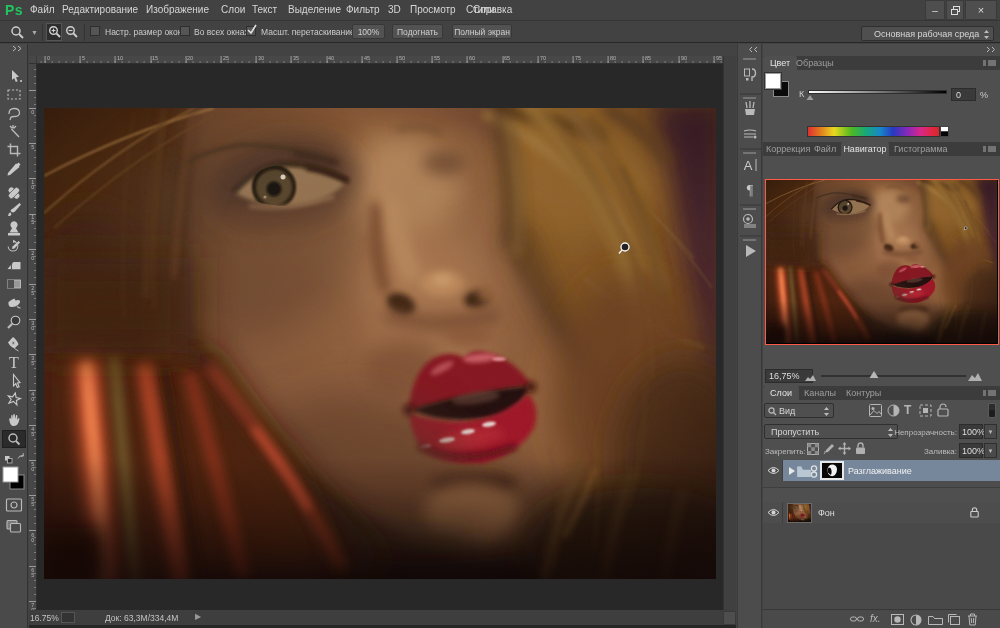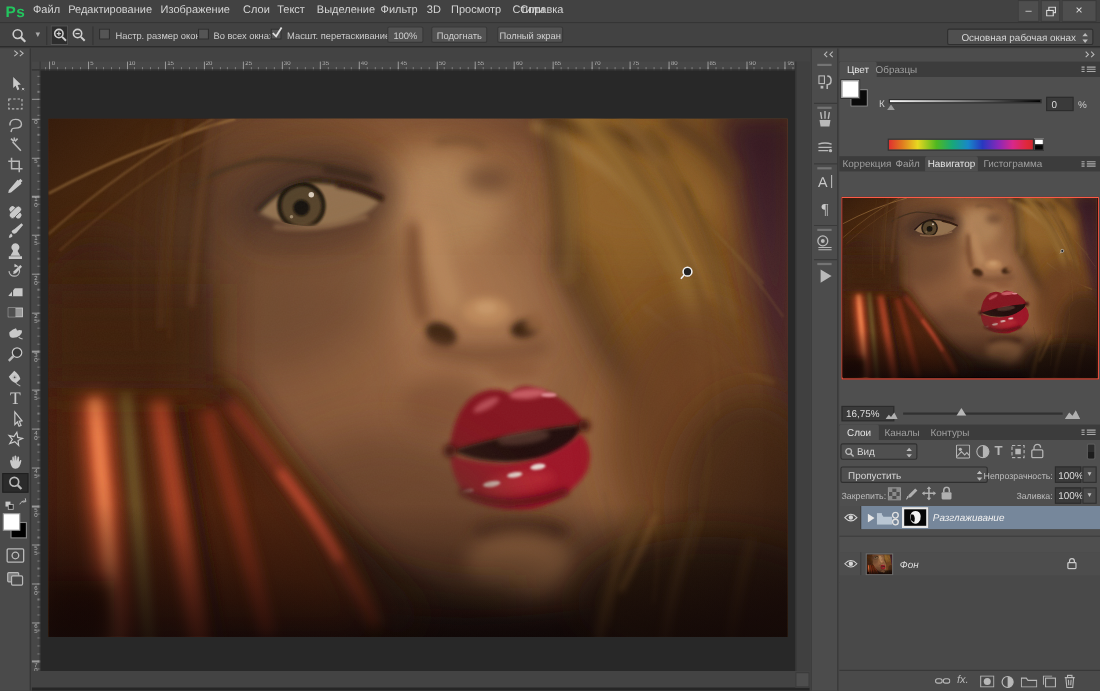--- a/index.html
+++ b/index.html
@@ -48,21 +48,21 @@
 
 #iconstrip { position:absolute; left:737px; top:44px; width:25px; height:584px; background:#4c4c4c; border-left:1px solid #3a3a3a; border-right:1px solid #3a3a3a;}
 
 #panels { position:absolute; left:763px; top:44px; width:237px; height:584px; background:#4c4c4c; }
 .tabrow { position:absolute; left:0; width:237px; height:14px; background:#3c3c3c; color:#9f9f9f; font-size:9px; }
 .tabactive { position:absolute; top:0; height:14px; background:#4f4f4f; color:#e4e4e4; text-align:center; line-height:14px; font-size:9px; border-radius:2px 2px 0 0;}
 .tabtxt { position:absolute; top:2px; }
 .darkbox { position:absolute; background:#3a3a3a; border:1px solid #2c2c2c; color:#dddddd; font-size:9px; }
 .combo { position:absolute; background:#4f4f4f; border:1px solid #2f2f2f; border-radius:2px; color:#d6d6d6; font-size:9px; }
 .lbl { position:absolute; color:#bcbcbc; font-size:9px; }
-.layerrow { position:absolute; left:0; width:237px; height:28px; background:#4d4d4d; border-bottom:1px solid #3e3e3e; color:#dddddd; font-size:9px;font-style:italic;}
+.layerrow { position:absolute; left:0; width:237px; height:28px; background:#4d4d4d; border-bottom:1px solid #3e3e3e; color:#dddddd; font-size:9px;}
 .eyecol { position:absolute; left:0; top:0; width:20px; height:21px; border-right:1px solid #3e3e3e; }
 </style></head>
 <body>
 <div id="app">
 
   <div id="menubar">
     <span class="ps">Ps</span>
     <span class="mitem" style="left:30px;">Файл</span>
     <span class="mitem" style="left:62px;">Редактирование</span>
     <span class="mitem" style="left:146px;">Изображение</span>
@@ -107,21 +107,21 @@
     <div class="chk" style="left:180px;"></div>
     <span class="abs" style="left:194px;top:5px;">Во всех окнах</span>
     <div class="chk" style="left:246px;"></div>
     <svg class="abs" style="left:246px;top:2px;" width="12" height="12" viewBox="0 0 12 12">
         <path d="M2 6 L5 9 L10 1" fill="none" stroke="#e0e0e0" stroke-width="1.6"></path>
       </svg>
     <span class="abs" style="left:261px;top:5px;">Масшт. перетаскиванием</span>
     <div class="obtn" style="left:352px;width:33px;line-height:14px;">100%</div>
     <div class="obtn" style="left:392px;width:51px;line-height:14px;">Подогнать</div>
     <div class="obtn" style="left:452px;width:60px;line-height:14px;">Полный экран</div>
-    <div class="combo" style="left:861px;top:4px;width:133px;height:15px;line-height:14px;"><span style="margin-left:12px;">Основная рабочая окнах</span><svg style="position:absolute;right:3px;top:3px;" width="7" height="9" viewBox="0 0 7 9">
+    <div class="combo" style="left:861px;top:4px;width:133px;height:15px;line-height:14px;"><span style="margin-left:12px;">Основная рабочая среда</span><svg style="position:absolute;right:3px;top:3px;" width="7" height="9" viewBox="0 0 7 9">
           <path d="M3.5,0 L6,3 L1,3 Z M3.5,9 L1,6 L6,6 Z" fill="#bbbbbb"></path>
         </svg></div>
   </div>
 
   <div id="toolbar"><svg width="28" height="584" viewBox="0 0 28 584">
     <g fill="none" stroke="#b9b9b9" stroke-width="1.2">
       <path d="M17,4 l3,2.5 -3,2.5 M22,4 l3,2.5 -3,2.5" stroke-width="1" transform="translate(-4,-2)"></path>
       <g transform="translate(14,32)">
             <path d="M-2,-6 L-2,4 L0.2,2 L1.8,6 L3.6,5.2 L2,1.2 L5,0.8 Z" fill="#c9c9c9" stroke="none"></path>
             <path d="M5,3 l2,2 m0,-2 l-2,2" stroke-width="0.9" transform="translate(1,1)"></path>
@@ -254,20 +254,26 @@
       <span style="top:469px;">6<br>0</span>
       <span style="top:504px;">6<br>5</span>
       <span style="top:539px;">7<br>0</span>
   </div>
   <div id="rcorner"></div>
   <div id="canvas"></div>
   <div id="photo"><svg width="672" height="471" viewBox="0 0 672 471">
         <use href="#photoimg"></use>
       </svg></div>
   <div id="vscroll"></div>
+  <div id="statusbar">
+    <span class="abs" style="left:1px;top:3px;">16.75%</span>
+    <div class="abs" style="left:32px;top:2px;width:14px;height:11px;background:#333;border:1px solid #555;"></div>
+    <span class="abs" style="left:76px;top:3px;">Док: 63,3M/334,4M</span>
+    <span class="abs" style="left:166px;top:2px;color:#999;font-size:8px;">▶</span>
+  </div>
   <div id="bottomstrip"></div>
   <div class="abs" style="left:723px;top:611px;width:13px;height:14px;background:#4e4e4e;border:1px solid #3a3a3a;"></div>
 
   <div id="iconstrip"><svg width="25" height="584" viewBox="0 0 25 584" id="stripsvg">
     <g fill="none" stroke="#b9b9b9" stroke-width="1.1">
       <path d="M14,3 l-2.5,2.5 2.5,2.5 M19,3 l-2.5,2.5 2.5,2.5" stroke-width="1"></path>
       <rect x="5" y="14" width="13" height="2" fill="#8f8f8f" stroke="none" opacity="0.6"></rect>
 
       <g transform="translate(12,31)">
             <rect x="-5.5" y="-6" width="5" height="7" stroke-width="1"></rect>

